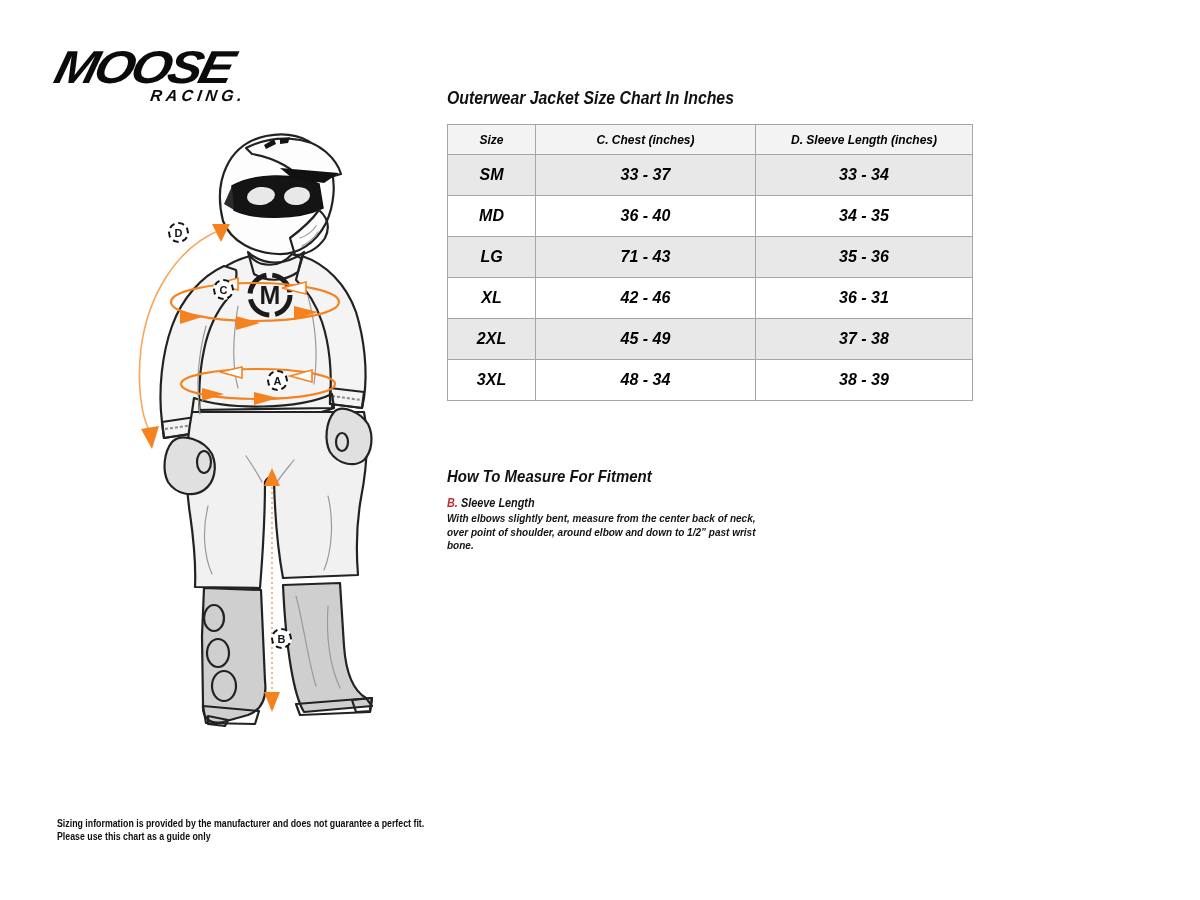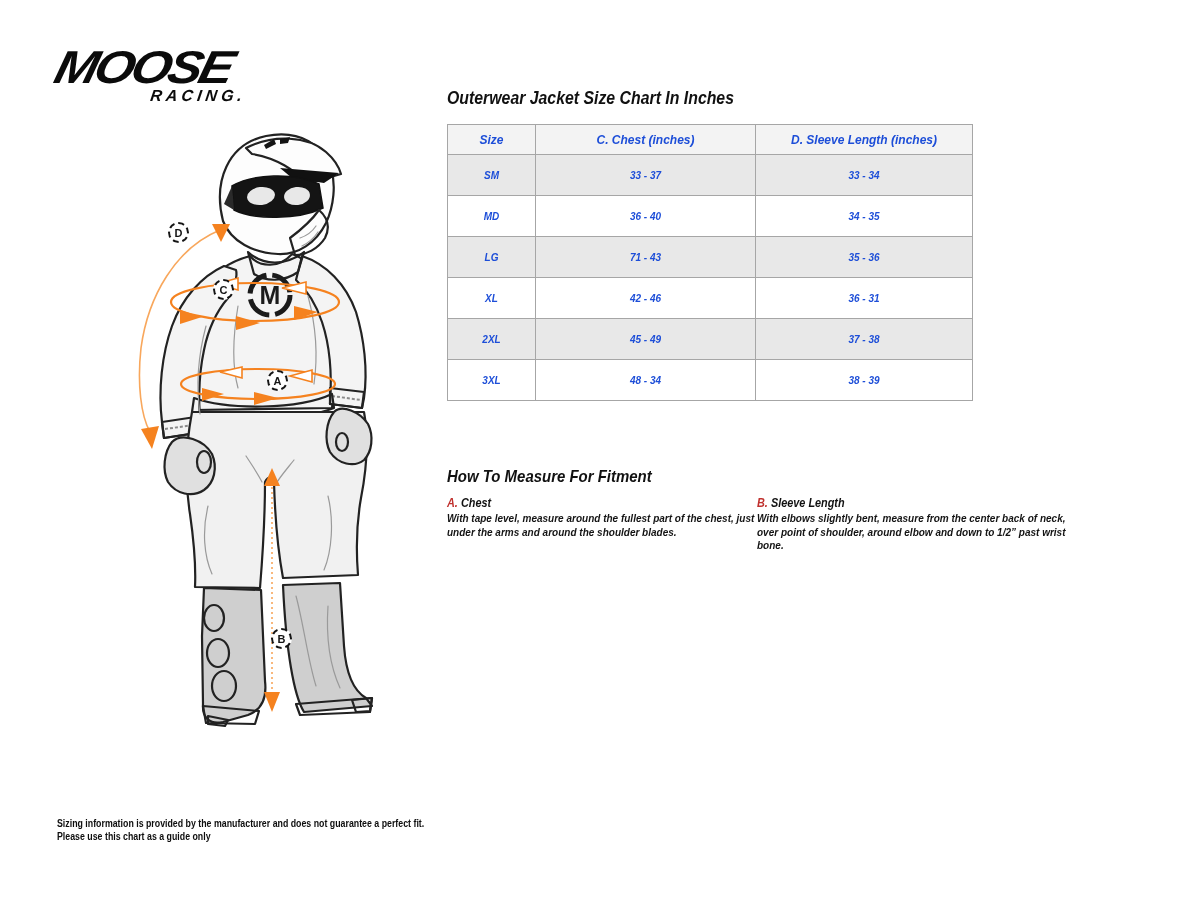--- a/index.html
+++ b/index.html
@@ -46,23 +46,23 @@
   .o-thin{fill:none;stroke:var(--orange-light);stroke-width:1.6;}
   .o-outline{fill:#fff;stroke:var(--orange);stroke-width:1.6;}
 
   
   .content{position:absolute;left:447px;top:88px;width:540px;font-style:italic;}
   .chart-title{font-size:18px;font-weight:bold;color:#111;
     transform:scaleX(.88);transform-origin:left;white-space:nowrap;}
   table{border-collapse:collapse;table-layout:fixed;width:525px;margin-top:15px;}
   col.c1{width:88px;} col.c2{width:220px;} col.c3{width:217px;}
   th,td{border:1px solid var(--line);text-align:center;vertical-align:middle;
-    color:#1d4ed8;}
+    color:#000000;}
   th{height:30px;font-size:12px;font-weight:bold;background:#f3f3f3;}
-  td{height:41px;font-size:10px;font-weight:bold;}
+  td{height:41px;font-size:16px;font-weight:bold;}
   tbody tr:nth-child(odd) td{background:#e8e8e8;}
   tbody tr:nth-child(even) td{background:#ffffff;}
 
   .measure-title{font-size:17px;font-weight:bold;color:#111;margin-top:66px;
     transform:scaleX(.88);transform-origin:left;white-space:nowrap;}
   .measure-row{display:flex;margin-top:9px;}
   .measure-col{width:310px;}
   .measure-col + .measure-col{}
   .measure-inner{width:356px;transform:scaleX(.87);transform-origin:left top;}
   .measure-head{font-size:12.5px;font-weight:bold;line-height:15px;color:#111;}
@@ -251,29 +251,20 @@
           </tr>
         </tbody>
     </table>
 
     <div class="measure-title">How To Measure For Fitment</div>
 
     <div class="measure-row">
       <div class="measure-col">
         <div class="measure-inner">
           <div class="measure-head">
-            <span class="measure-letter">A.</span>
-            <span>Chest</span>
-          </div>
-          <div class="measure-text">With tape level, measure around the fullest part of the chest, just under the arms and around the shoulder blades.</div>
-        </div>
-      </div>
-      <div class="measure-col">
-        <div class="measure-inner">
-          <div class="measure-head">
             <span class="measure-letter">B.</span>
             <span>Sleeve Length</span>
           </div>
           <div class="measure-text">With elbows slightly bent, measure from the center back of neck, over point of shoulder, around elbow and down to 1/2” past wrist bone.</div>
         </div>
       </div>
     </div>
   </div>
 
   <div class="footer">

